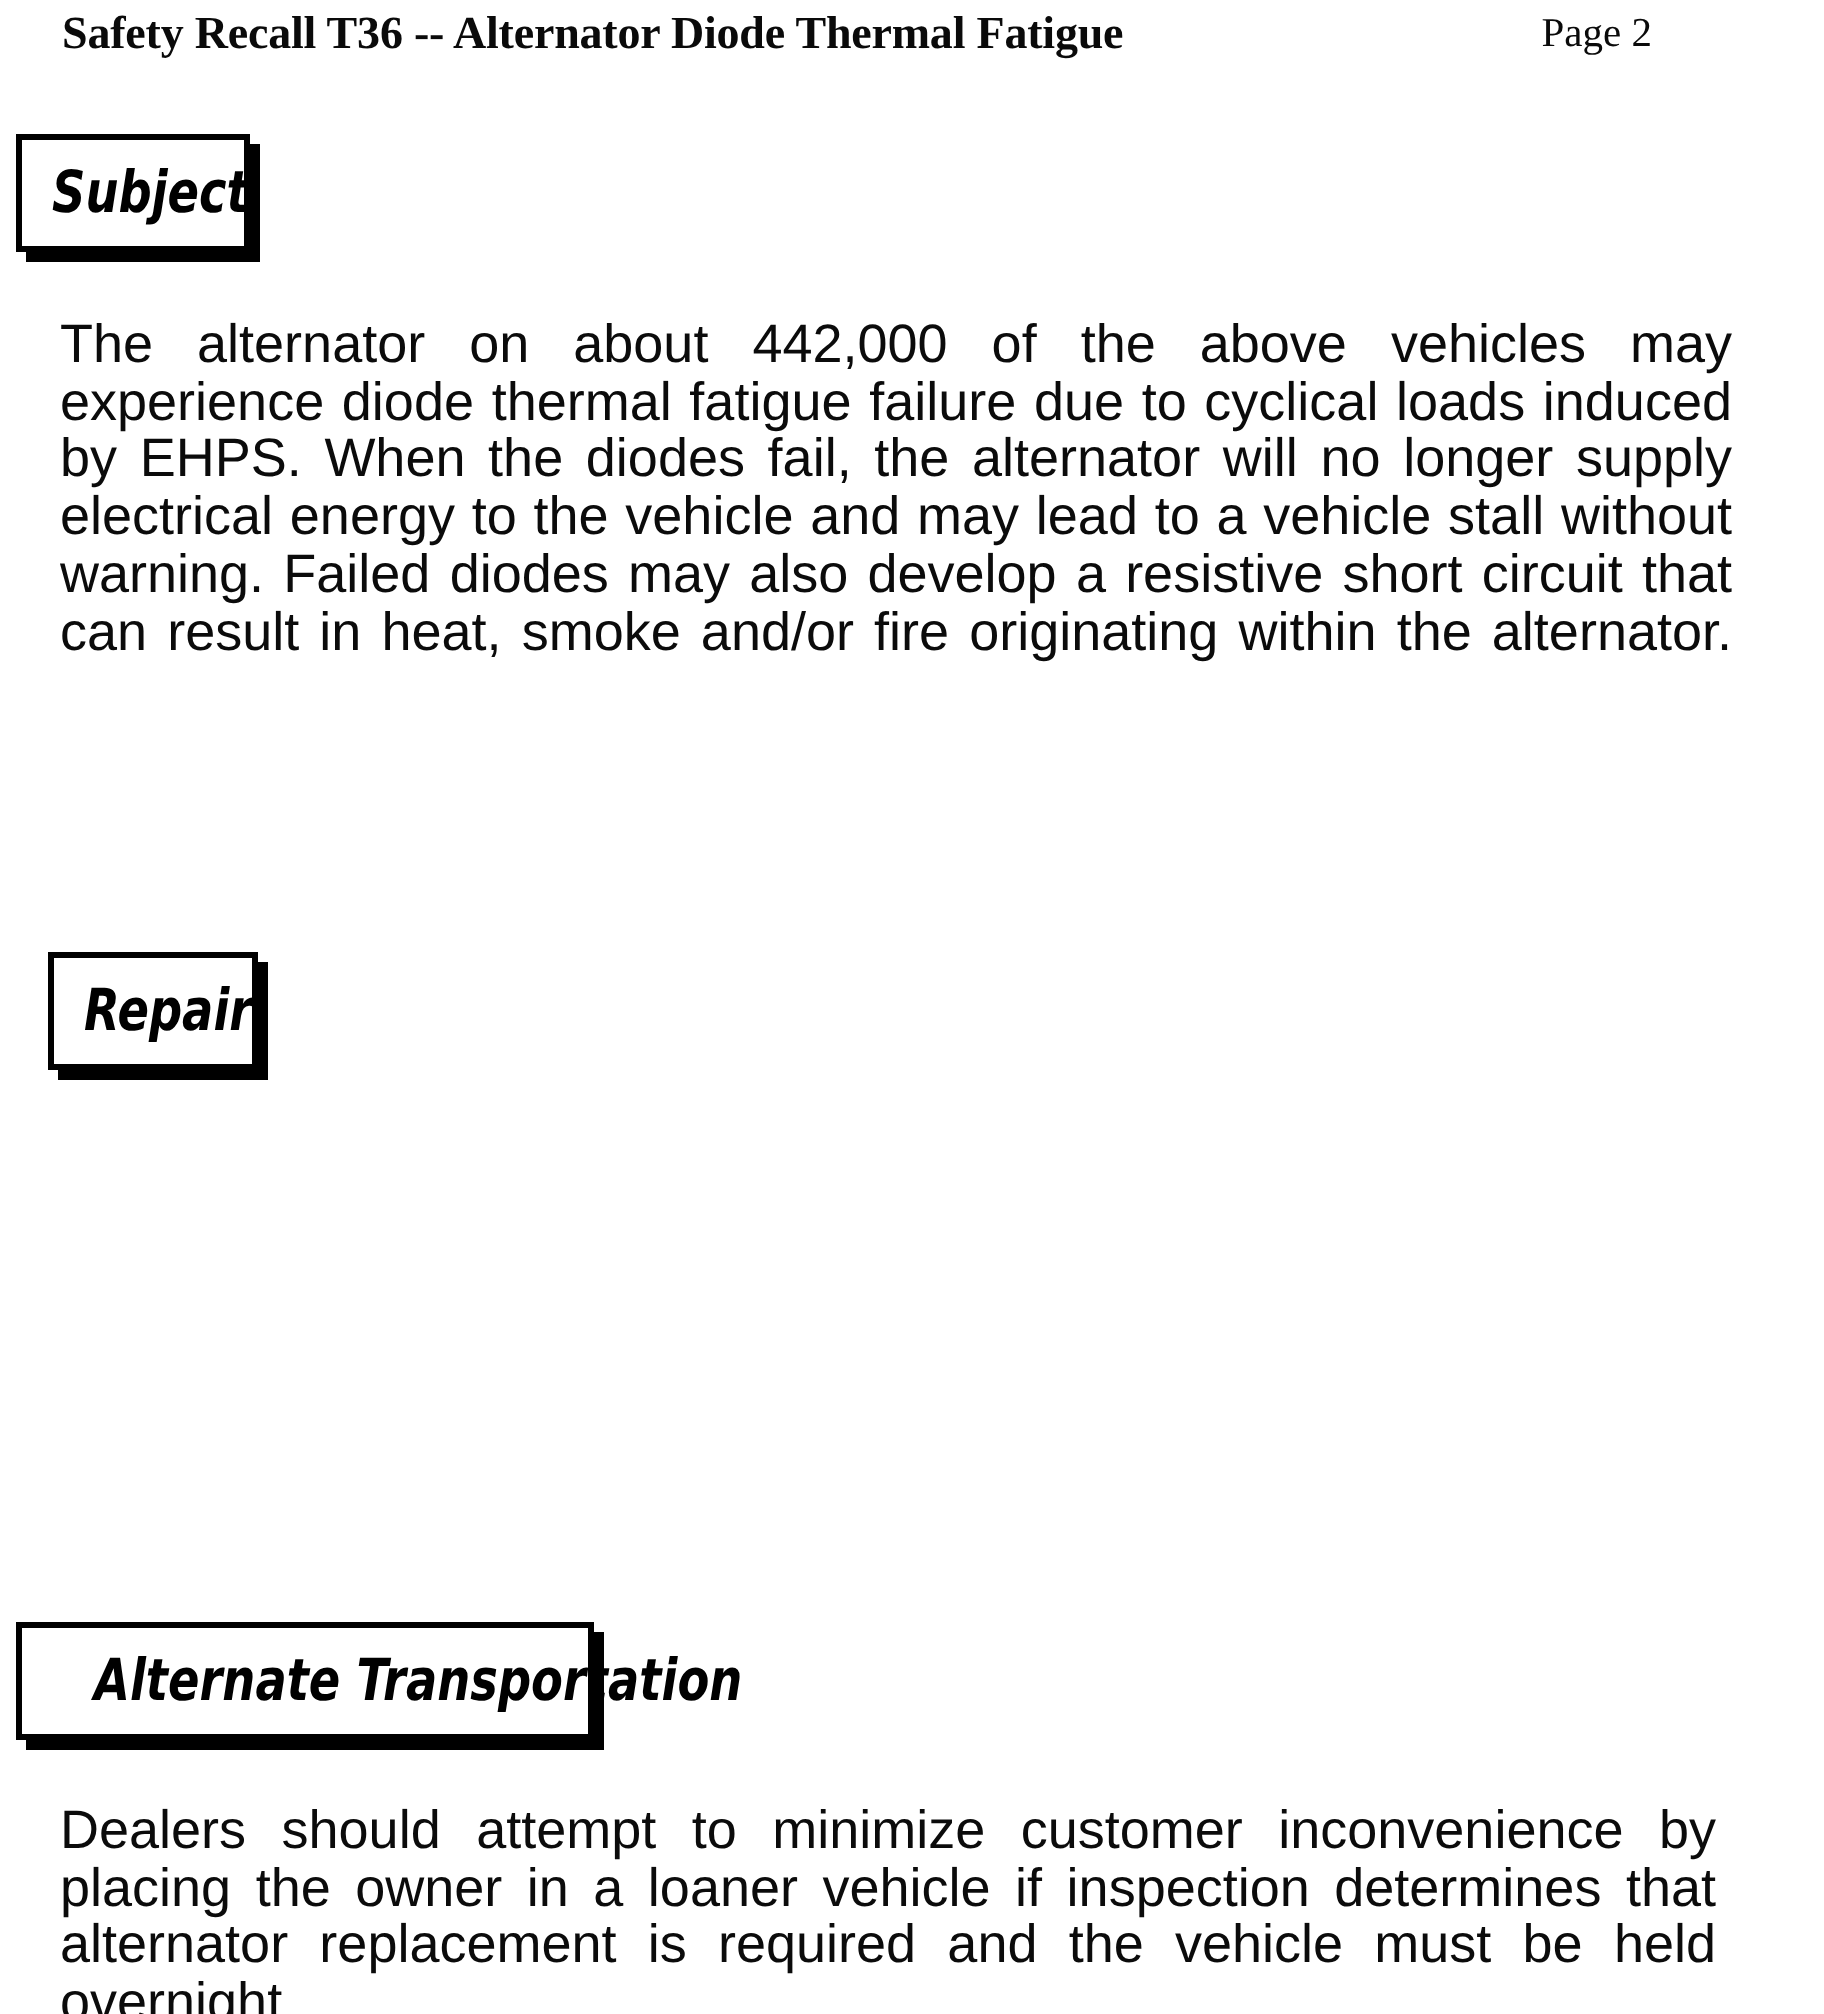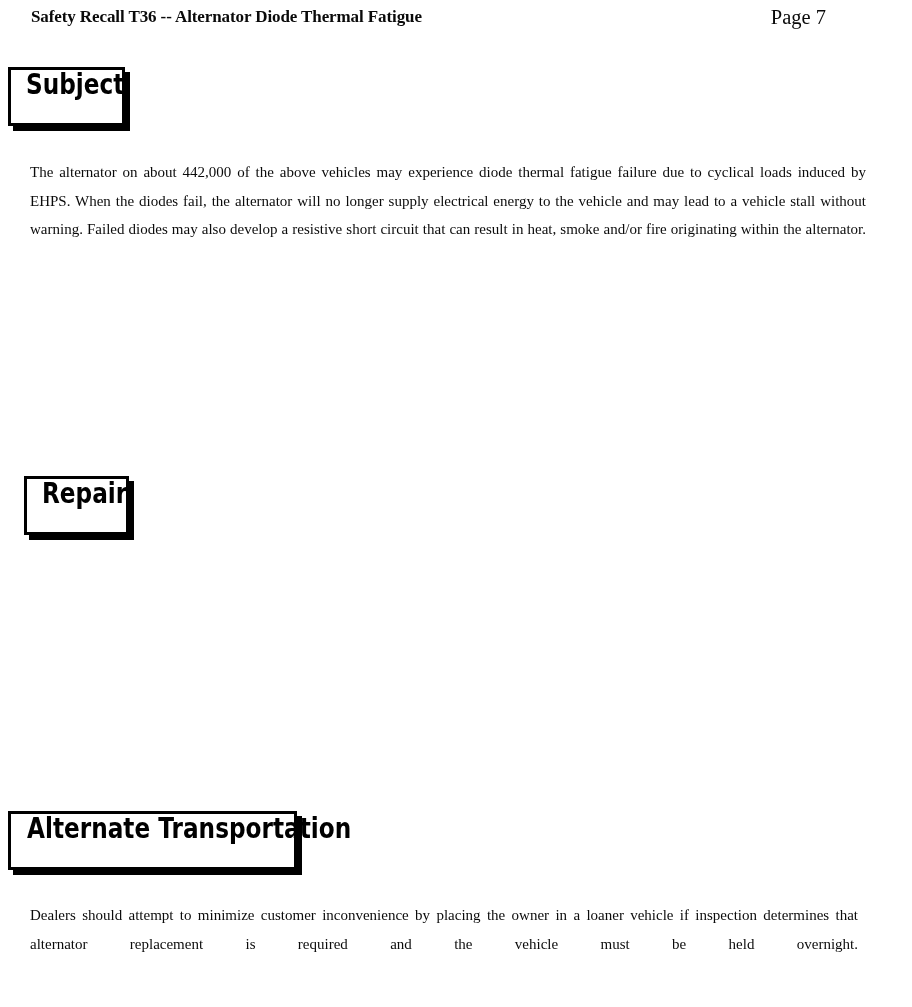--- a/index.html
+++ b/index.html
@@ -33,21 +33,21 @@
     height: 40px;
     box-sizing: border-box;
     padding: 4px 46px 0 31px;
     display: flex;
     align-items: flex-start;
     justify-content: space-between;
   }
   .header-title {
     font-family: "Liberation Serif", "DejaVu Serif", serif;
     font-weight: bold;
-    font-size: 17px;
+    font-size: 23px;
     letter-spacing: -0.1px;
     white-space: nowrap;
     line-height: 26px;
   }
   .header-page {
     font-family: "Liberation Serif", "DejaVu Serif", serif;
     font-weight: normal;
     font-size: 20.5px;
     white-space: nowrap;
     line-height: 26px;
@@ -55,50 +55,52 @@
   }
 
   
   .label-box {
     position: absolute;
     box-sizing: border-box;
     background: #ffffff;
     border: 3px solid #000000;
     box-shadow: 5px 5px 0 0 #000000;
     display: flex;
+    align-items: center;
     justify-content: flex-start;
+    font-style: italic;
   }
   .label-box-text {
     font-family: "DejaVu Sans", "Liberation Sans", sans-serif;
     font-weight: bold;
     color: #000000;
     white-space: nowrap;
     transform: scaleX(0.80);
     transform-origin: left center;
     line-height: 1;
   }
 
   
   #box-subject { left: 8px;  top: 67px;  width: 117px; height: 59px; }
   #box-subject .label-box-text { font-size: 29px; margin-left: 15px; }
 
   #box-repair  { left: 8px;  top: 476px; width: 105px; height: 59px; margin-left: 16px; }
   #box-repair  .label-box-text { font-size: 29px; margin-left: 15px; }
 
-  #box-alt     { left: 8px;  top: 811px; width: 289px; height: 59px; }
+  #box-alt     { left: 8px;  top: 811px; width: 289px; height: 59px; padding-left: 20px; }
   #box-alt     .label-box-text { font-size: 29px; margin-left: 16px; }
 
   
   .body-para {
     position: absolute;
     left: 30px;
     width: 836px;
     margin: 0;
-    font-family: Liberation Serif, serif;
-    font-size: 15px;
+    font-family: Liberation Sans, sans-serif;
+    font-size: 27px;
     line-height: 28.7px;
     text-align: justify;
     text-justify: inter-word;
     color: #0b0b0b;
     -webkit-hyphens: none;
     hyphens: none;
   }
 
   #para-subject { top: 158px; }
   #para-repair  { top: 567px; }
@@ -111,21 +113,21 @@
     width: 100%;
   }
 </style>
 </head>
 <body>
 
 <div class="page">
 
   <div class="page-header">
     <div class="header-title">Safety Recall T36 -- Alternator Diode Thermal Fatigue</div>
-    <div class="header-page">Page 7</div>
+    <div class="header-page">Page 2</div>
   </div>
 
   <div class="label-box" id="box-subject">
     <span class="label-box-text">Subject</span>
   </div>
   <p class="body-para" id="para-subject">The alternator on about 442,000 of the above vehicles may experience diode thermal fatigue failure due to cyclical loads induced by EHPS.  When the diodes fail, the alternator will no longer supply electrical energy to the vehicle and may lead to a vehicle stall without warning.  Failed diodes may also develop a resistive short circuit that can result in heat, smoke and/or fire originating within the alternator.</p>
 
   <div class="label-box" id="box-repair">
     <span class="label-box-text">Repair</span>
   </div>

